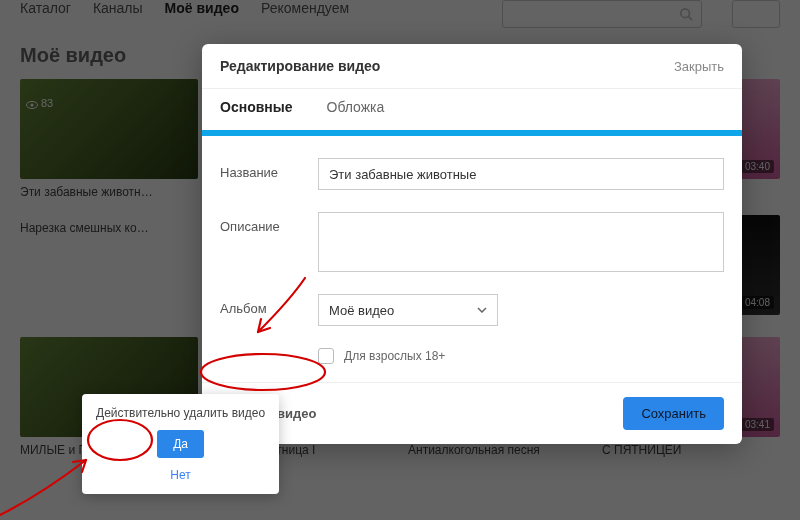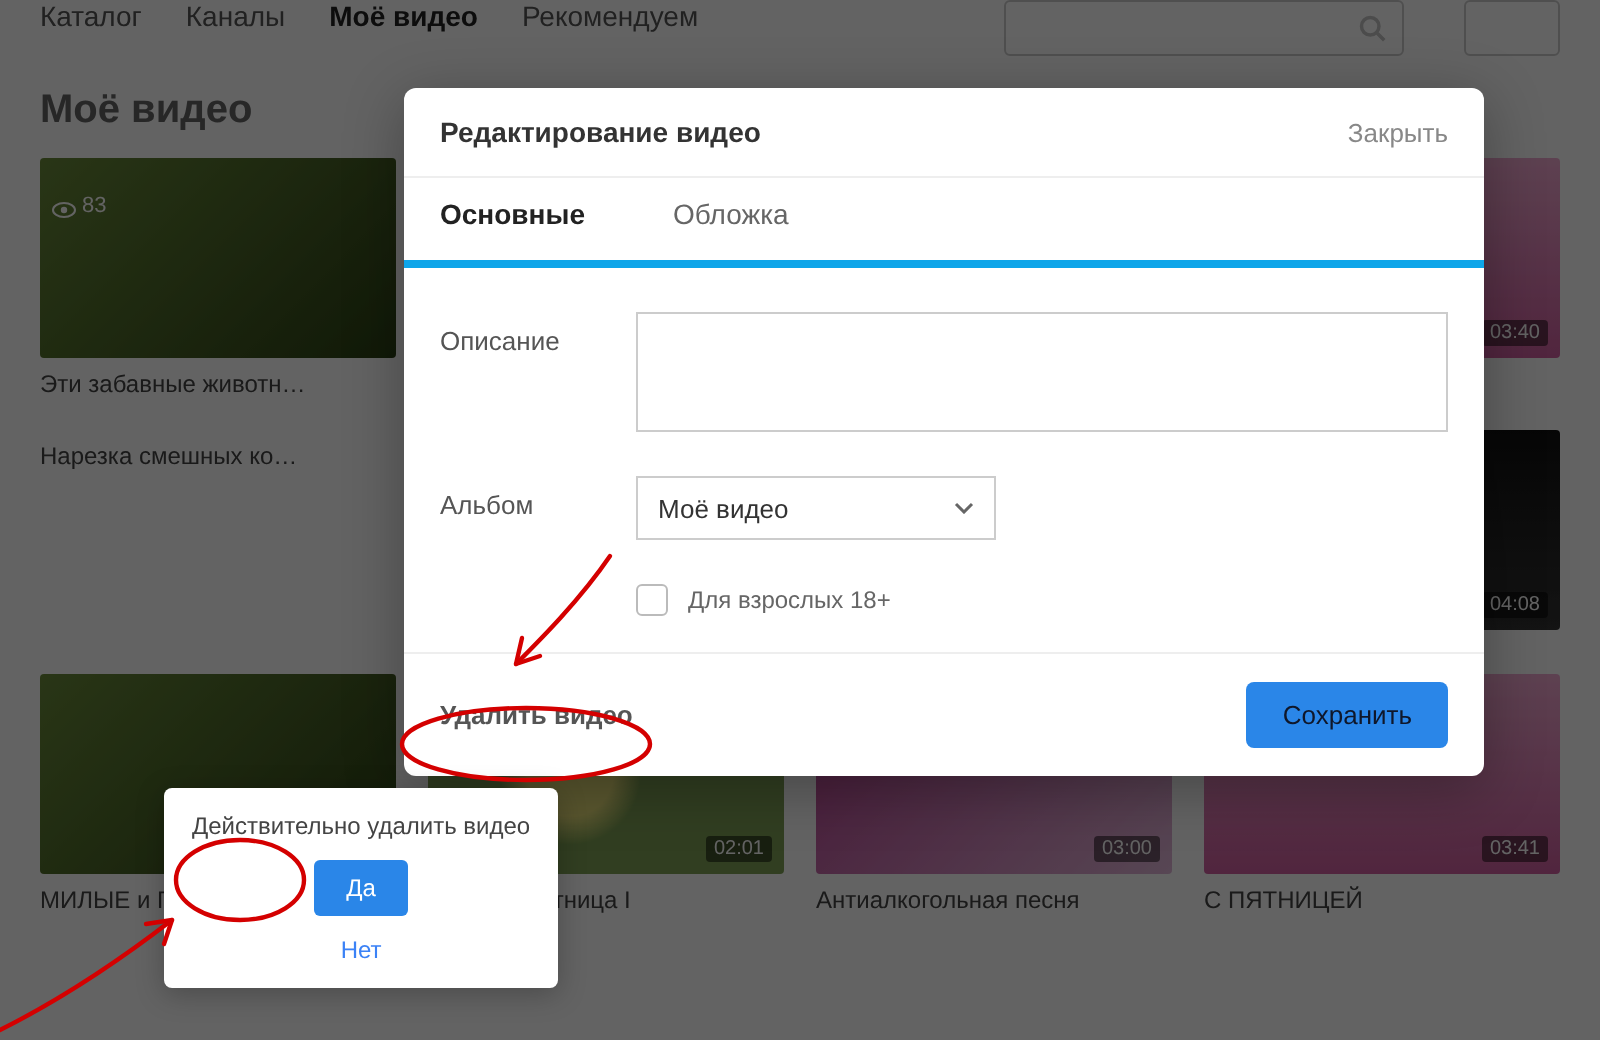--- a/index.html
+++ b/index.html
@@ -31,21 +31,21 @@
     .eye-ico { width: 12px; height: 8px; }
     
     
     .dim { position: absolute; inset: 0; background: rgba(0,0,0,.35); }
     
     
     .modal { position: absolute; left: 202px; top: 44px; width: 540px; background: #fff; border-radius: 6px; box-shadow: 0 6px 30px rgba(0,0,0,.3); }
     .modal-head { display: flex; align-items: center; padding: 14px 18px; border-bottom: 1px solid #eee; }
     .modal-title { font-size: 14px; font-weight: bold; color: #333; }
     .modal-close { margin-left: auto; font-size: 13px; color: #888; cursor: pointer; }
-    .modal-tabs { display: flex; gap: 44px; padding: 10px 18px 0; border-bottom: 4px solid #0ea5e9; position: relative; }
+    .modal-tabs { display: flex; gap: 34px; padding: 10px 18px 0; border-bottom: 6px solid #0ea5e9; position: relative; }
     .modal-tab { font-size: 14px; color: #666; padding-bottom: 12px; cursor: pointer; }
     .modal-tab.active { color: #222; font-weight: bold; border-bottom: 3px solid #fff; position: relative; }
     .modal-tab.active::after { content:''; position:absolute; left:50%; transform:translateX(-50%); bottom:-1px; width:0;height:0;border-left:6px solid transparent;border-right:6px solid transparent;border-bottom:6px solid #fff;}
     .modal-body { padding: 22px 18px 18px; }
     .form-row { display: flex; margin-bottom: 22px; align-items: flex-start; }
     .form-label { width: 98px; font-size: 13px; color: #555; padding-top: 7px; }
     .text-input { flex: 1; height: 32px; border: 1px solid #ccc; padding: 0 10px; font-size: 13px; color: #333; }
     .textarea { flex: 1; height: 60px; border: 1px solid #ccc; padding: 8px 10px; font-size: 13px; resize: none; }
     .select { width: 180px; height: 32px; border: 1px solid #ccc; padding: 0 10px; font-size: 13px; color: #333; background: #fff; display: flex; align-items: center; justify-content: space-between; cursor: pointer; }
     .chev { width: 10px; height: 6px; }
@@ -175,20 +175,24 @@
   <div class="modal-head">
     <span class="modal-title">Редактирование видео</span>
     <span class="modal-close">Закрыть</span>
   </div>
   <div class="modal-tabs">
     <div class="modal-tab active">Основные</div>
     <div class="modal-tab">Обложка</div>
   </div>
   <div class="modal-body">
     <div class="form-row">
+      <div class="form-label">Название</div>
+      <input class="text-input" value="Эти забавные животные" style="">
+    </div>
+    <div class="form-row">
       <div class="form-label">Описание</div>
       <textarea class="textarea" style=""></textarea>
     </div>
     <div class="form-row">
       <div class="form-label">Альбом</div>
       <div class="select">
         <span>Моё видео</span>
         <svg class="chev" viewBox="0 0 10 6">
             <path d="M1 1l4 4 4-4" fill="none" stroke="#666" stroke-width="1.5"></path>
           </svg>

